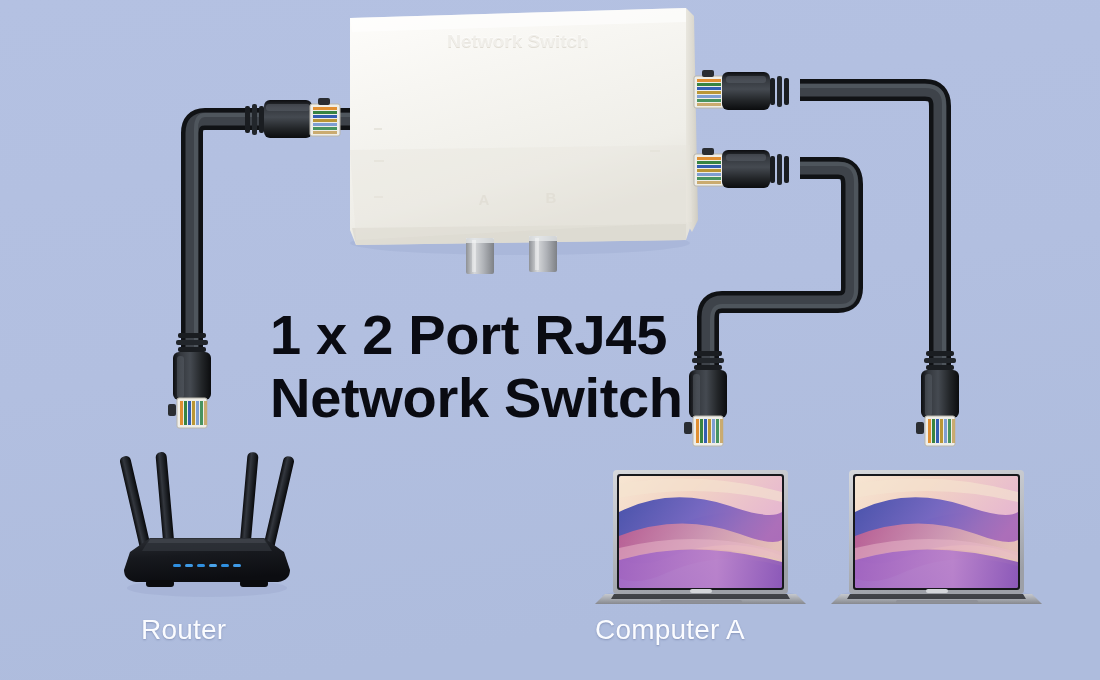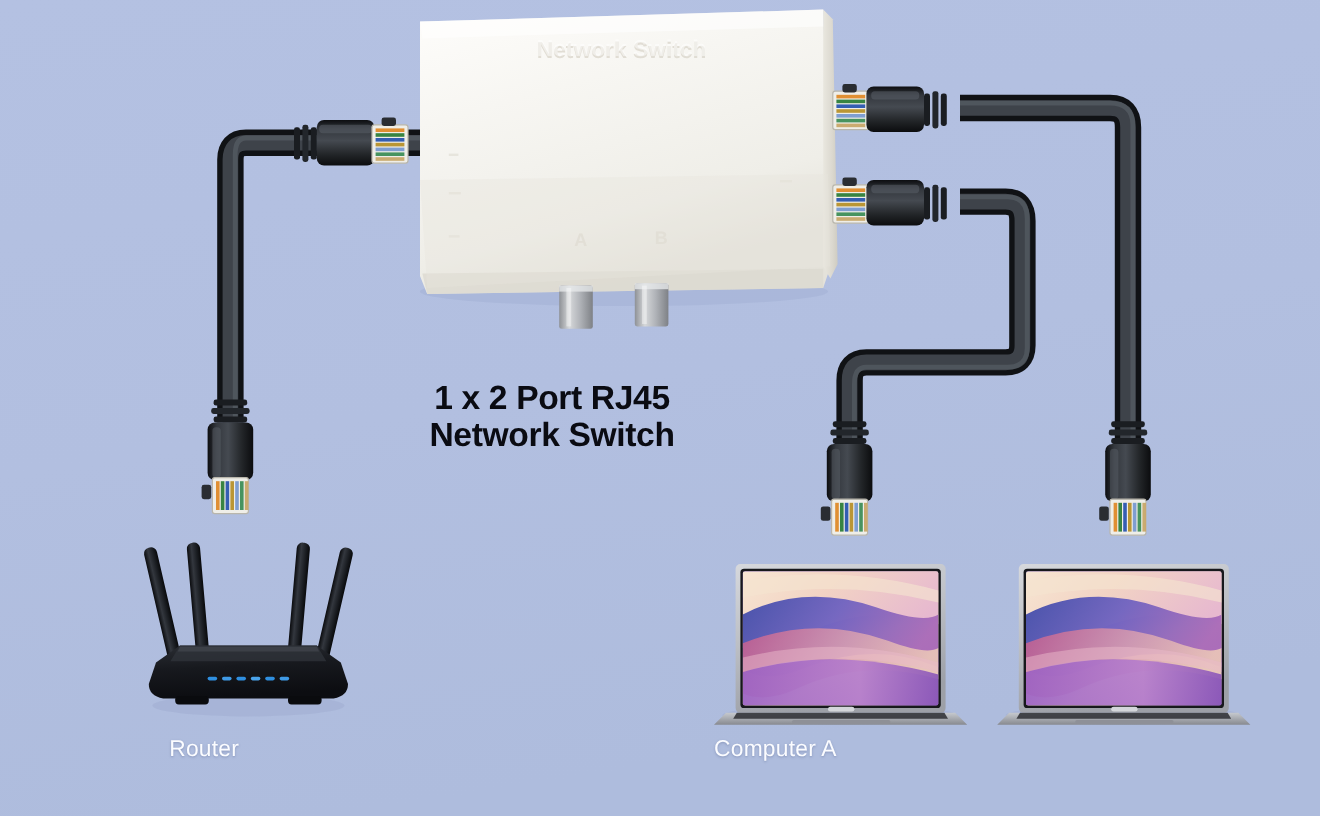--- a/index.html
+++ b/index.html
@@ -21,35 +21,35 @@
   #bg-svg, #scene-svg {
     position: absolute;
     left: 0;
     top: 0;
     width: 1100px;
     height: 680px;
   }
   .title-block {
     position: absolute;
     left: 270px;
-    top: 316px;
+    top: 304px;
     width: 380px;
     text-align: center;
     color: #0a0b12;
     font-weight: bold;
-    font-size: 28px;
+    font-size: 56px;
     line-height: 1.12;
     letter-spacing: -0.3px;
     pointer-events: none;
   }
   .title-line { display: block; white-space: nowrap; }
   .dev-label {
     position: absolute;
     color: #fbfcff;
-    font-size: 19px;
+    font-size: 28px;
     font-weight: 400;
     letter-spacing: 0.2px;
     white-space: nowrap;
     text-shadow: 0 1px 2px rgba(60,75,120,.35);
   }
   #label-router    { left: 141px; top: 614px; }
   #label-computer-a{ left: 595px; top: 614px; }
   #label-computer-b{ left: 836px; top: 614px; }
 </style>
 </head>

